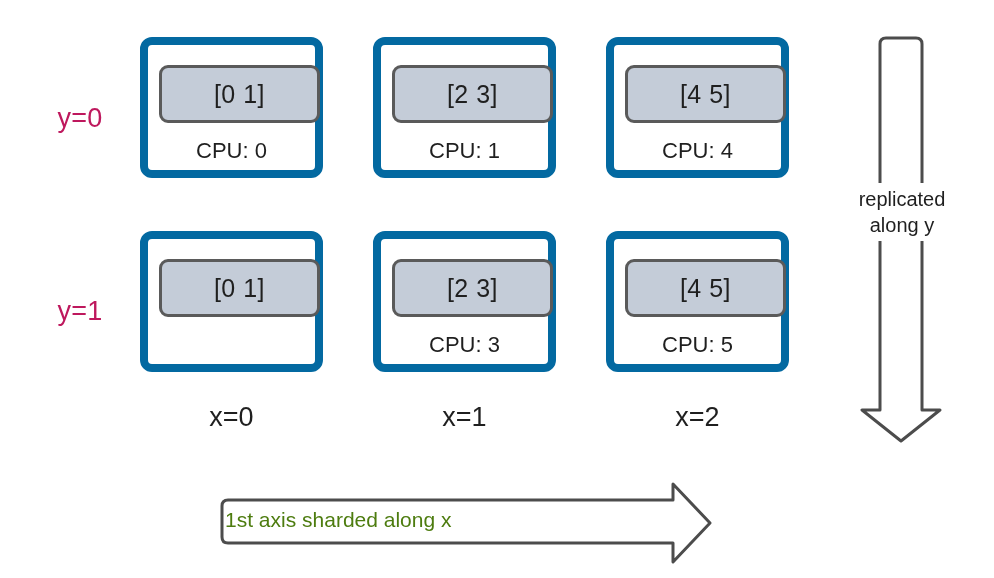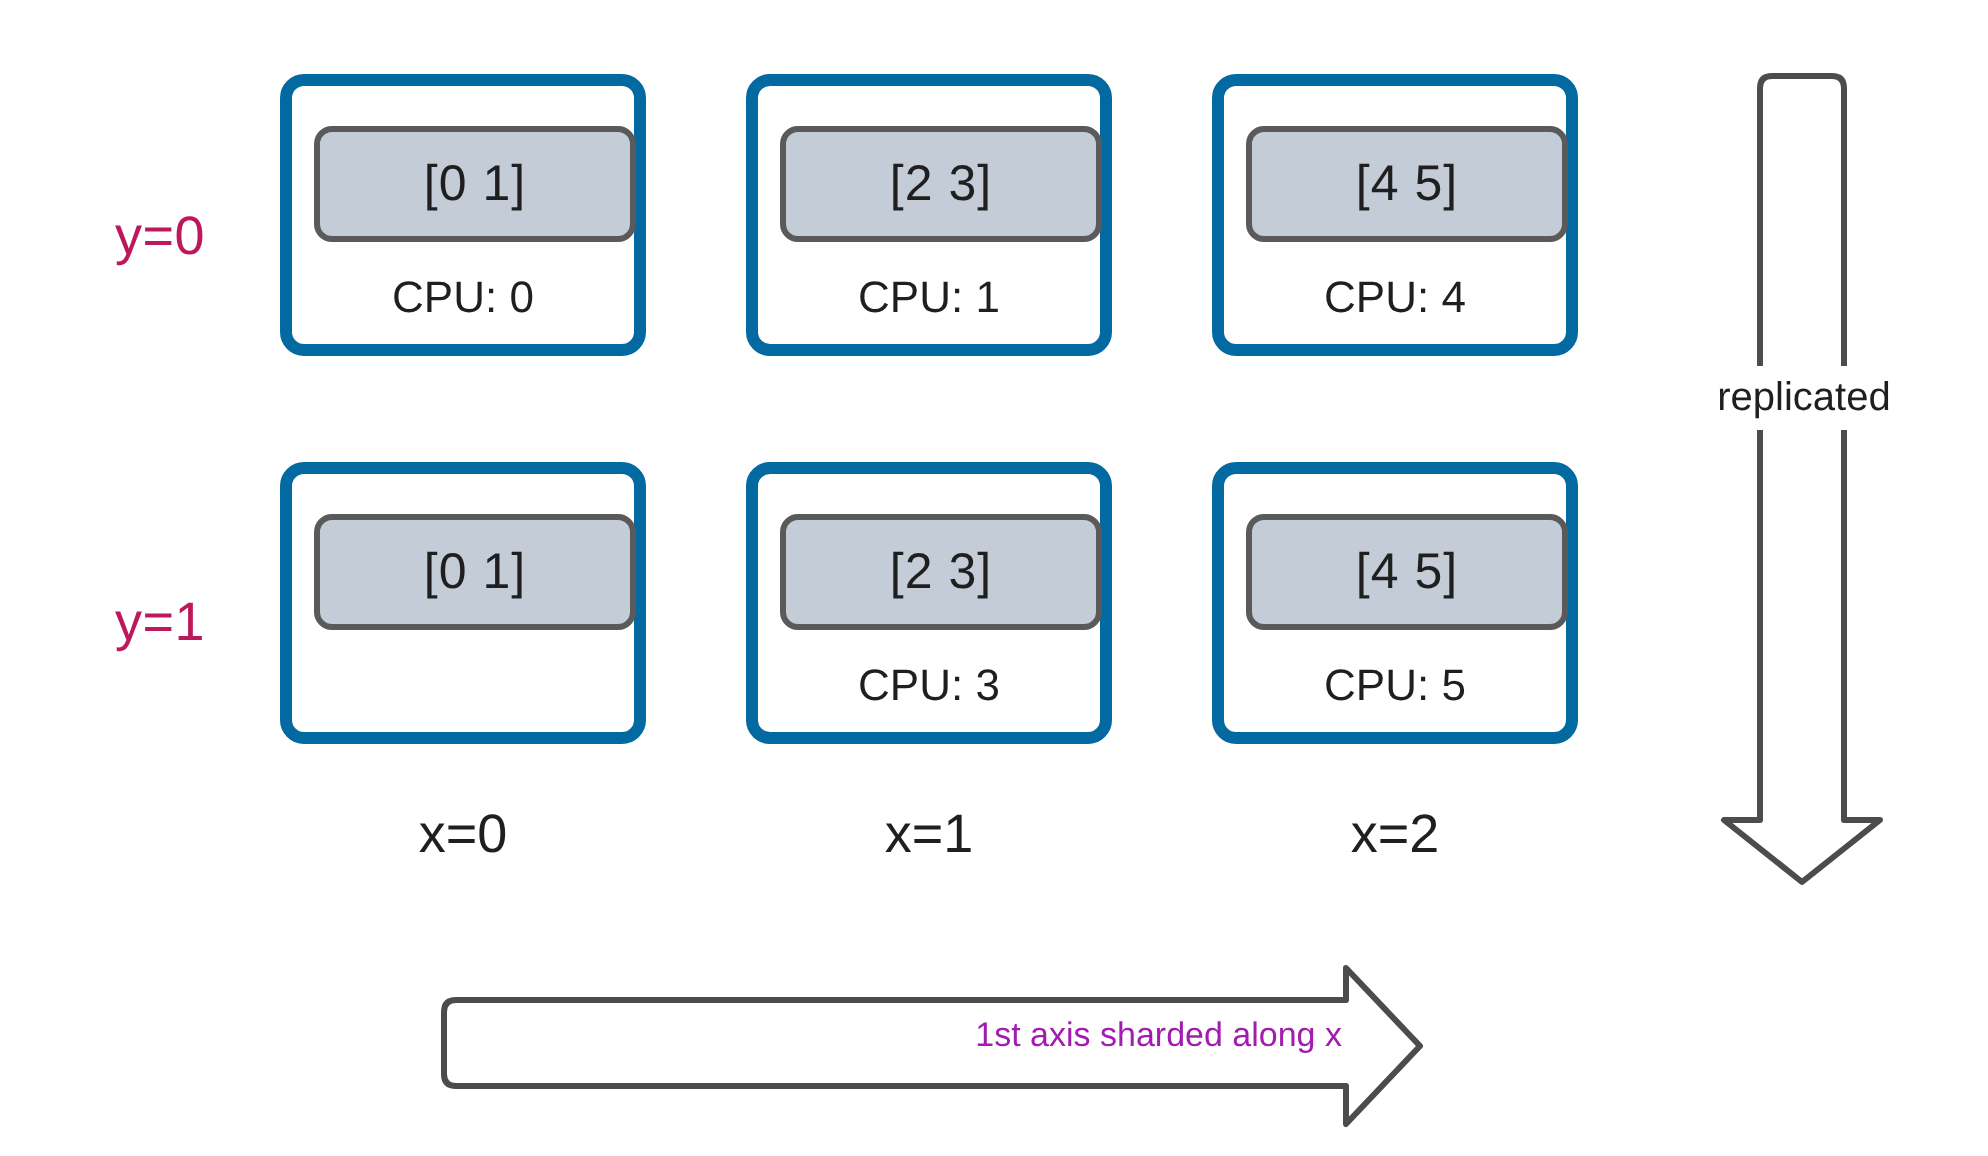--- a/index.html
+++ b/index.html
@@ -33,21 +33,21 @@
   }
   .row-label.r0 { top: 103px; }
   .row-label.r1 { top: 296px; }
 
   
   .cell {
     position: absolute;
     width: 183px;
     height: 141px;
     box-sizing: border-box;
-    border: 6px solid #0369a1;
+    border: 8px solid #0369a1;
     border-radius: 12px;
     background: #ffffff;
   }
   .cell.c0 { left: 140px; }
   .cell.c1 { left: 373px; }
   .cell.c2 { left: 606px; }
   .cell.y0 { top: 37px; }
   .cell.y1 { top: 231px; }
 
   .shard {
@@ -121,23 +121,23 @@
     padding: 3px 0;
   }
   .v-arrow-caption span { display: block; }
 
   
   .h-arrow-caption {
     position: absolute;
     left: 225px;
     top: 508px;
     width: 446px;
-    text-align: right;
-    font-size: 17px;
-    color: #a21caf;
+    text-align: left;
+    font-size: 21px;
+    color: #4d7c0f;
   }
 </style>
 </head>
 <body>
 
 <div id="canvas">
 
   <div class="row-label r0">y=0</div>
   <div class="row-label r1">y=1</div>
 
@@ -194,17 +194,18 @@
              L 673,562
              L 673,543
              L 228,543
              Q 222,543 222,537
              L 222,506
              Q 222,500 228,500 Z"></path>
   </svg>
 
   <div class="v-arrow-caption">
     <span>replicated</span>
+    <span>along y</span>
   </div>
 
   <div class="h-arrow-caption">1st axis sharded along x</div>
 
 </div>
 
 </body></html>

